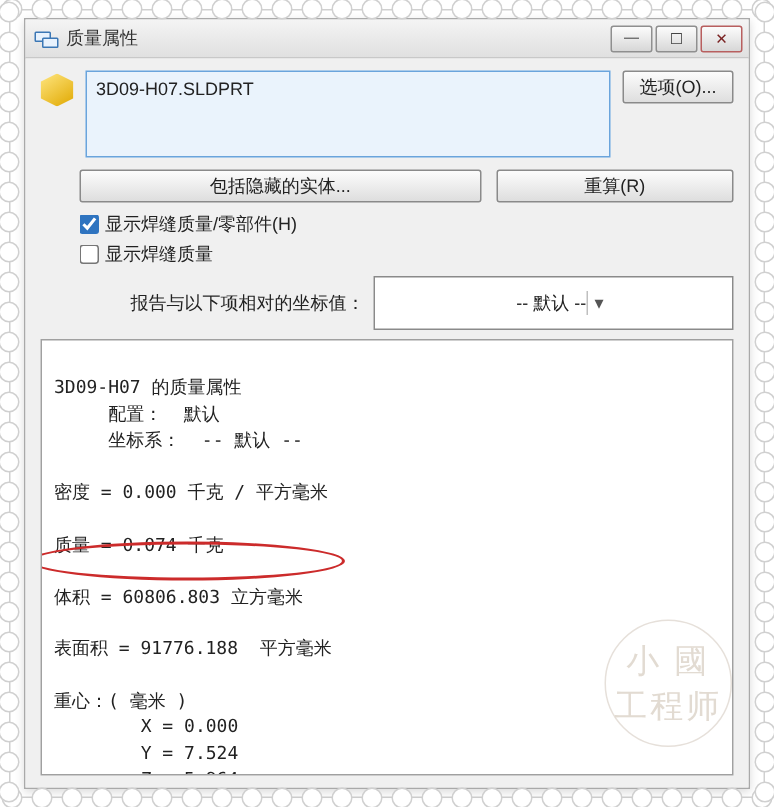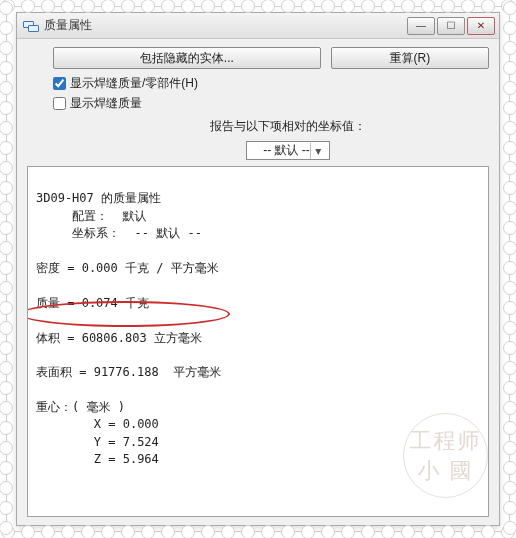--- a/index.html
+++ b/index.html
@@ -77,24 +77,24 @@
     height: 22px; border: 1px solid #8a8a8a; border-radius: 2px;
     background: linear-gradient(#fcfcfc,#dedede);
     display: flex; align-items: center; justify-content: center;
     font-size: 12px;
   }
   .btn.override { flex: 1.7; }
   .btn.recalc { flex: 1; }
   .checks { padding-left: 26px; display: flex; flex-direction: column; gap: 3px; margin-bottom: 6px; }
   .chk { display: flex; align-items: center; gap: 4px; font-size: 12px; }
   .chk input { width: 13px; height: 13px; accent-color: #2f74c0; }
-  .coordrow { display: flex; align-items: center; gap: 6px; padding-left: 60px; margin-bottom: 6px; font-size: 12px; flex-direction: column; }
+  .coordrow { display: flex; align-items: center; gap: 6px; padding-left: 60px; margin-bottom: 6px; font-size: 12px; }
   .combo {
     flex: 1; max-width: 260px; height: 36px; border: 1px solid #8a8a8a; background: #fff;
-    display: flex; align-items: center; justify-content: space-between;
+    display: flex; align-items: center; justify-content: center;
     padding: 0 3px 0 16px; font-size: 12px;
   }
   .combo .arrow { width: 16px; height: 16px; border-left: 1px solid #bfbfbf;
     display: flex; align-items: center; justify-content: center; color: #555; }
   .results {
     flex: 1; margin-left: 0; background: #fff; border: 1px solid #a0a0a0;
     padding: 6px 8px; font-family: "SimSun","Microsoft YaHei",monospace;
     font-size: 12px; color: #222; line-height: 1.45; overflow: hidden;
     position: relative; white-space: pre;
   }
@@ -122,20 +122,27 @@
     <span class="title">质量属性</span>
     <div class="winbtns">
       <div class="winbtn">—</div>
       <div class="winbtn">☐</div>
       <div class="winbtn close">✕</div>
     </div>
   </div>
 
   <div class="client">
 
+    <div class="filerow">
+      <div class="cube"></div>
+      <div class="filebox">
+        <span>3D09-H07.SLDPRT</span>
+      </div>
+      <div class="optbtn">选项(O)...</div>
+    </div>
 
     <div class="row2">
       <div class="btn override">包括隐藏的实体...</div>
       <div class="btn recalc">重算(R)</div>
     </div>
 
     <div class="checks">
       <label class="chk">
         <input type="checkbox" checked="" style="">
         <span>显示焊缝质量/零部件(H)</span>
@@ -176,22 +183,22 @@
 
 
 
 
       <div class="circle-highlight" style="left:-8px; top:134px;"></div>
     </div>
   </div>
 </div>
 
 <div class="watermark">
+  <div>小 國</div>
   <div>工程师</div>
-  <div>小 國</div>
 </div>
 
 <div class="scallop" style="left: 1px; top: -1px;"></div>
 <div class="scallop" style="left: 1px; top: 525px;"></div>
 <div class="scallop" style="left: 21px; top: -1px;"></div>
 <div class="scallop" style="left: 21px; top: 525px;"></div>
 <div class="scallop" style="left: 41px; top: -1px;"></div>
 <div class="scallop" style="left: 41px; top: 525px;"></div>
 <div class="scallop" style="left: 61px; top: -1px;"></div>
 <div class="scallop" style="left: 61px; top: 525px;"></div>

